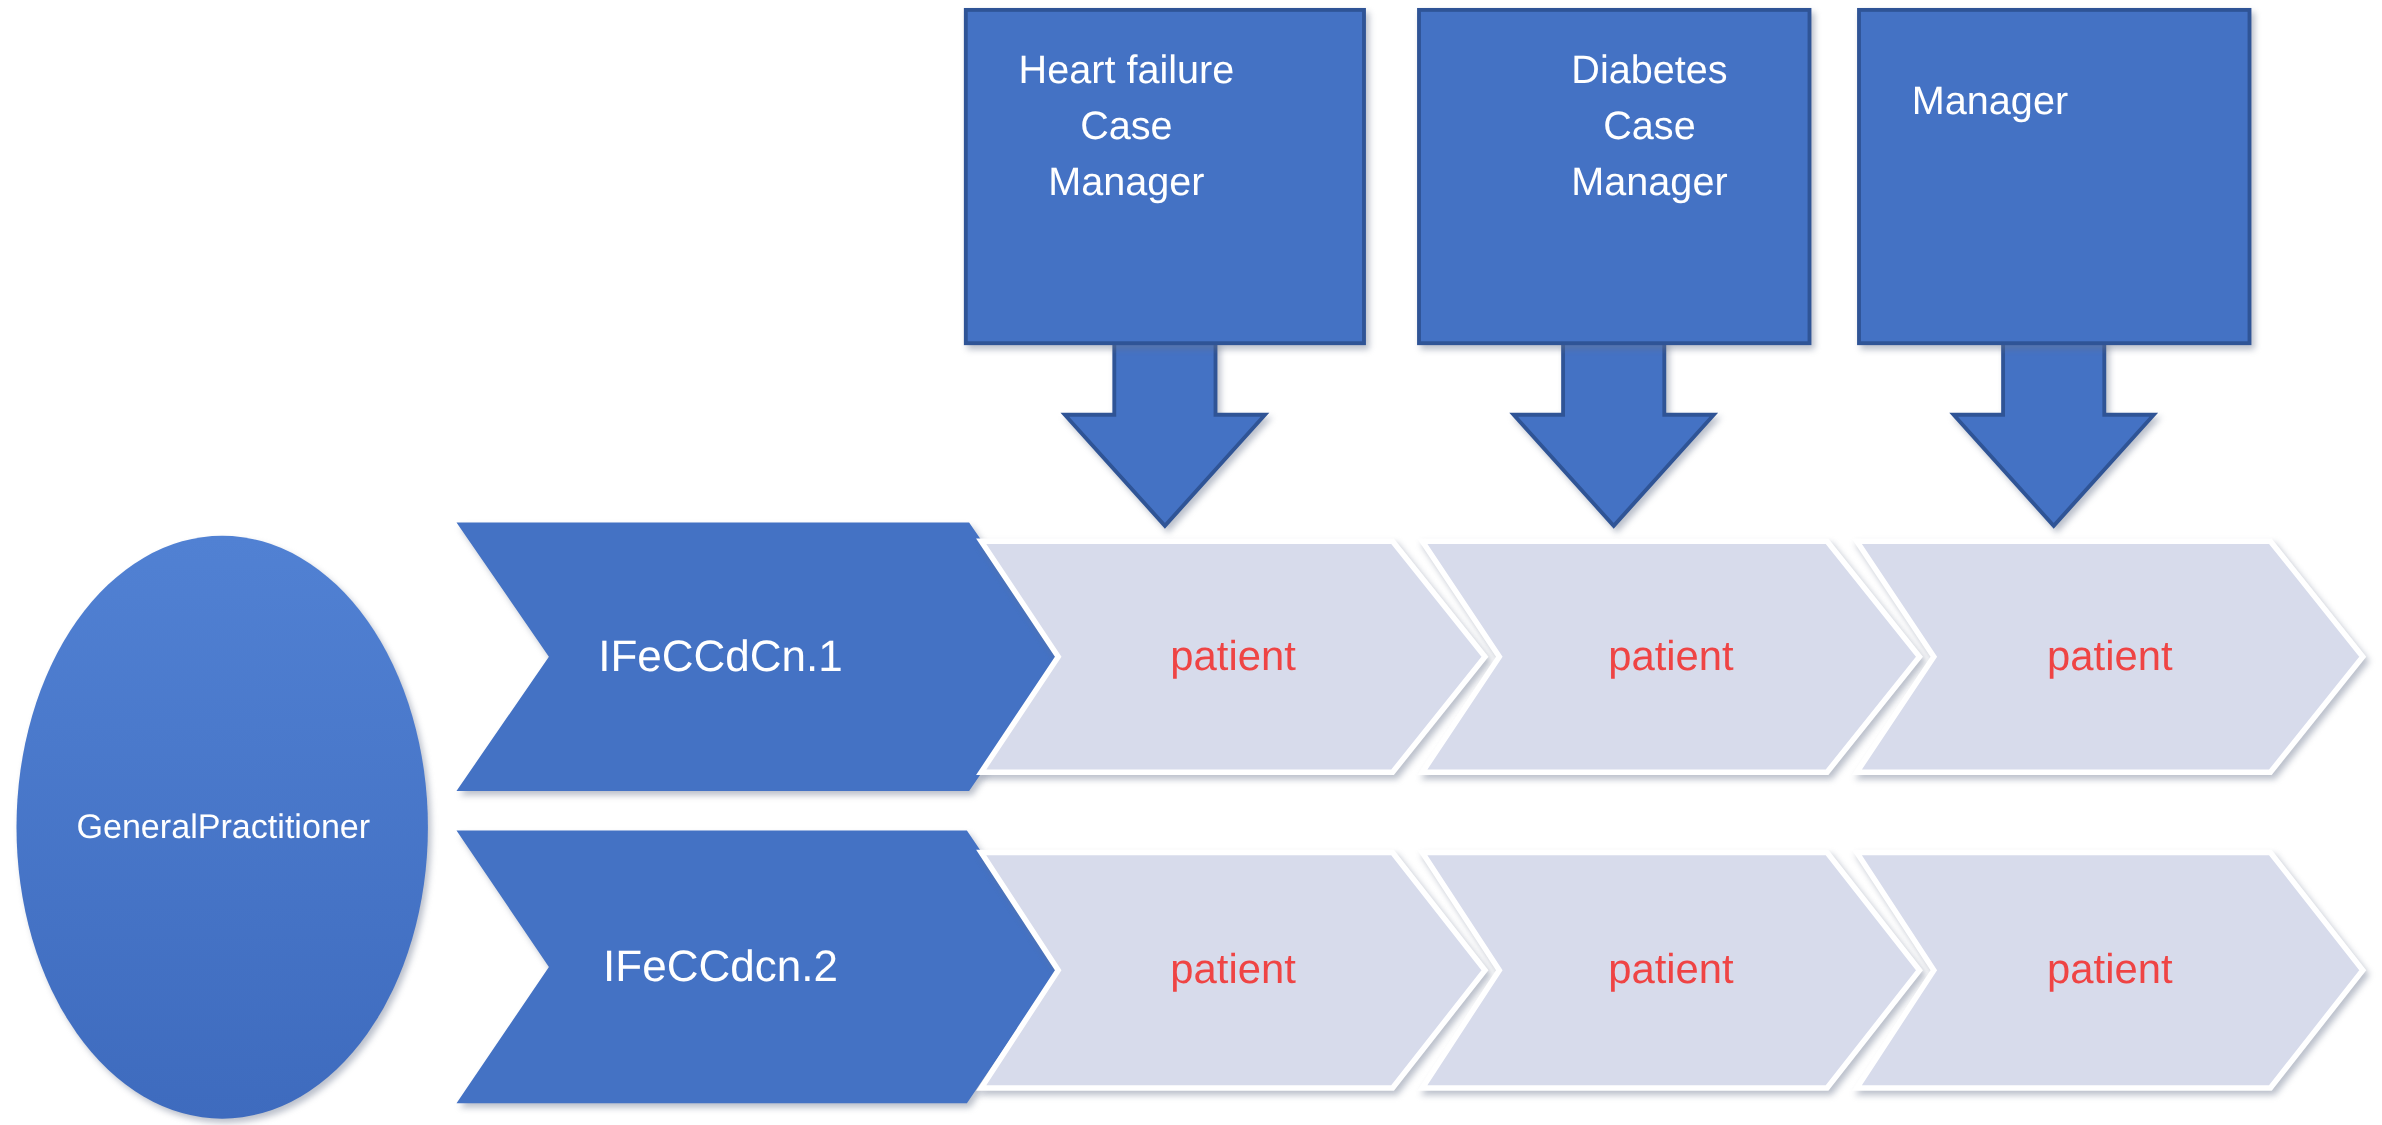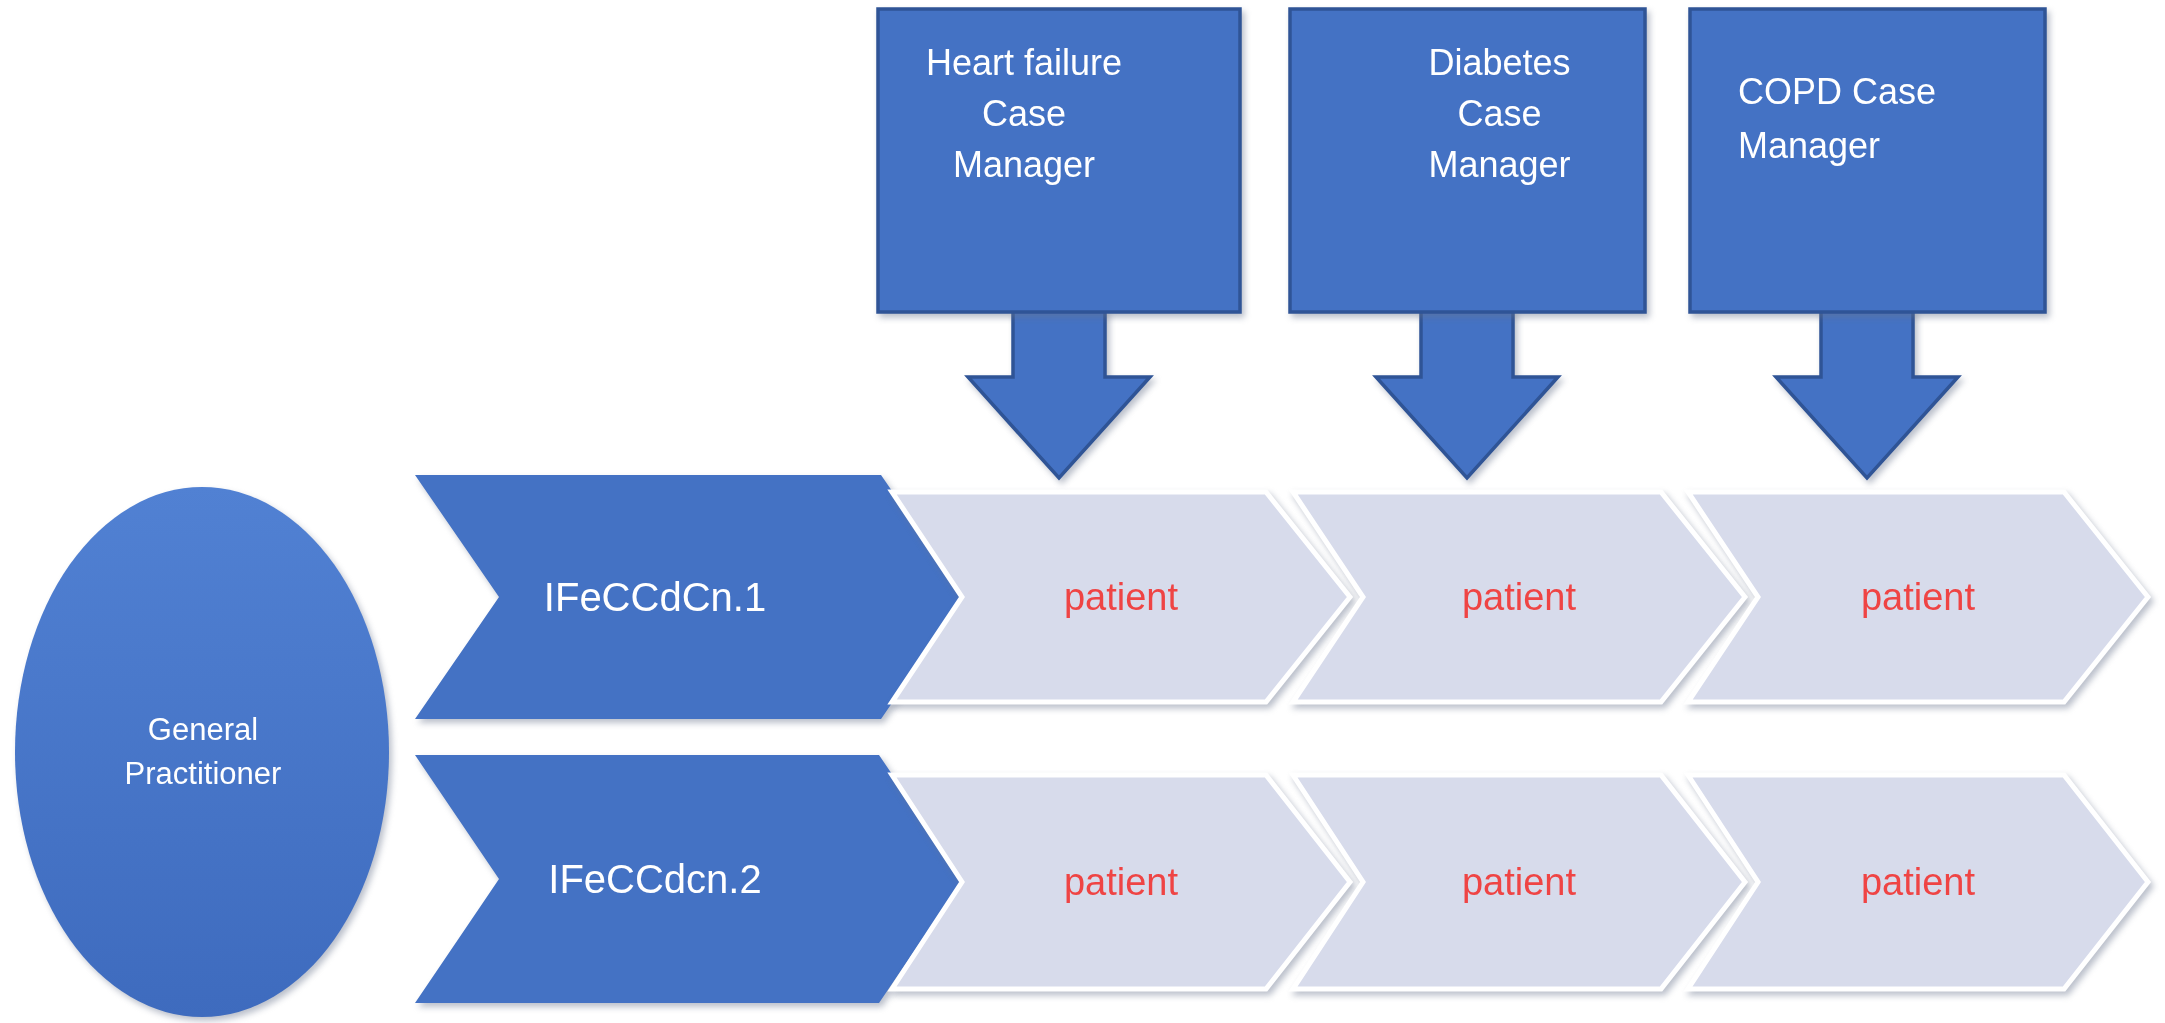--- a/index.html
+++ b/index.html
@@ -19,21 +19,21 @@
   .pw-text{
     color:#FFFFFF;font-size:40px;line-height:58px;text-align:center;
     display:flex;flex-direction:row;align-items:center;justify-content:center;
   }
   .patient-text{
     color:#ef4444;font-size:38px;
     display:flex;align-items:center;justify-content:center;
   }
   .gp-text{
     color:#FFFFFF;font-size:31px;line-height:44px;text-align:center;
-    display:flex;flex-direction:column;align-items:center;justify-content:center;
+    display:flex;flex-direction:row;align-items:center;justify-content:center;
   }
 </style>
 </head>
 <body>
 
 <div class="canvas">
 
   <svg class="layer" width="2165" height="1023" viewBox="0 0 2165 1023">
     <defs>
       <linearGradient id="gpGrad" x1="0" y1="0" x2="0" y2="1">
@@ -80,21 +80,20 @@
     <div>Manager</div>
   </div>
 
   <div class="txt cm-text" style="left:1290px;top:9px;width:419px;">
     <div>Diabetes</div>
     <div>Case</div>
     <div>Manager</div>
   </div>
 
   <div class="txt cm-text-left" style="left:1690px;top:9px;width:355px;">
-    <div>COPD Case</div>
     <div>Manager</div>
   </div>
 
   <div class="txt pw-text" style="left:415px;top:475px;width:480px;height:244px;">
     <span>IFeC</span>
     <span>CdC</span>
     <span>n.1</span>
   </div>
 
   <div class="txt pw-text" style="left:415px;top:755px;width:480px;height:248px;">

